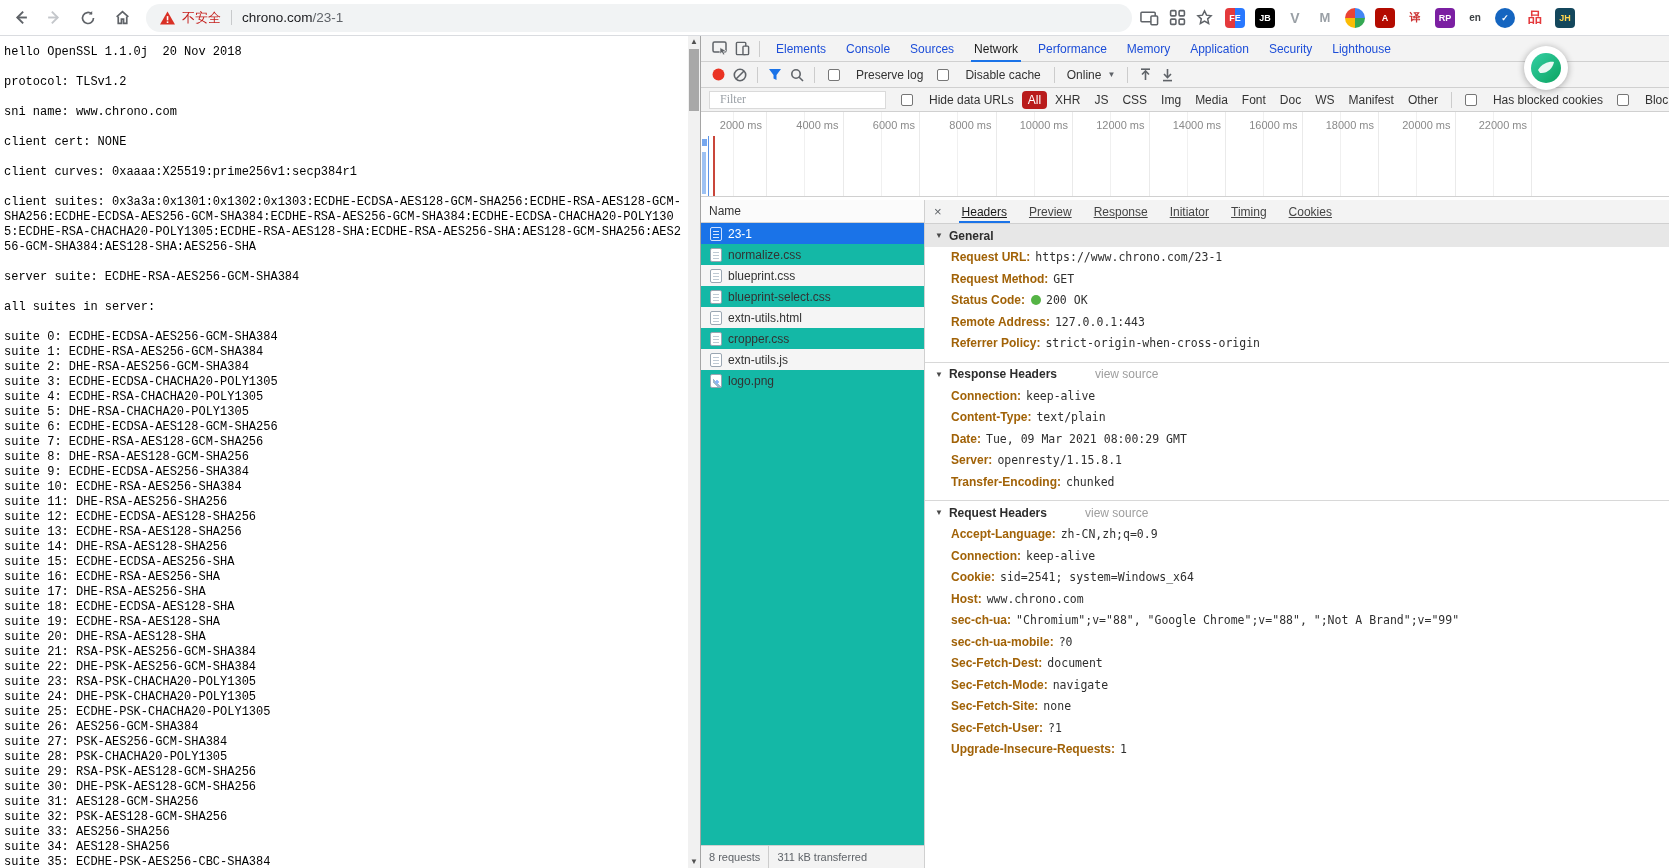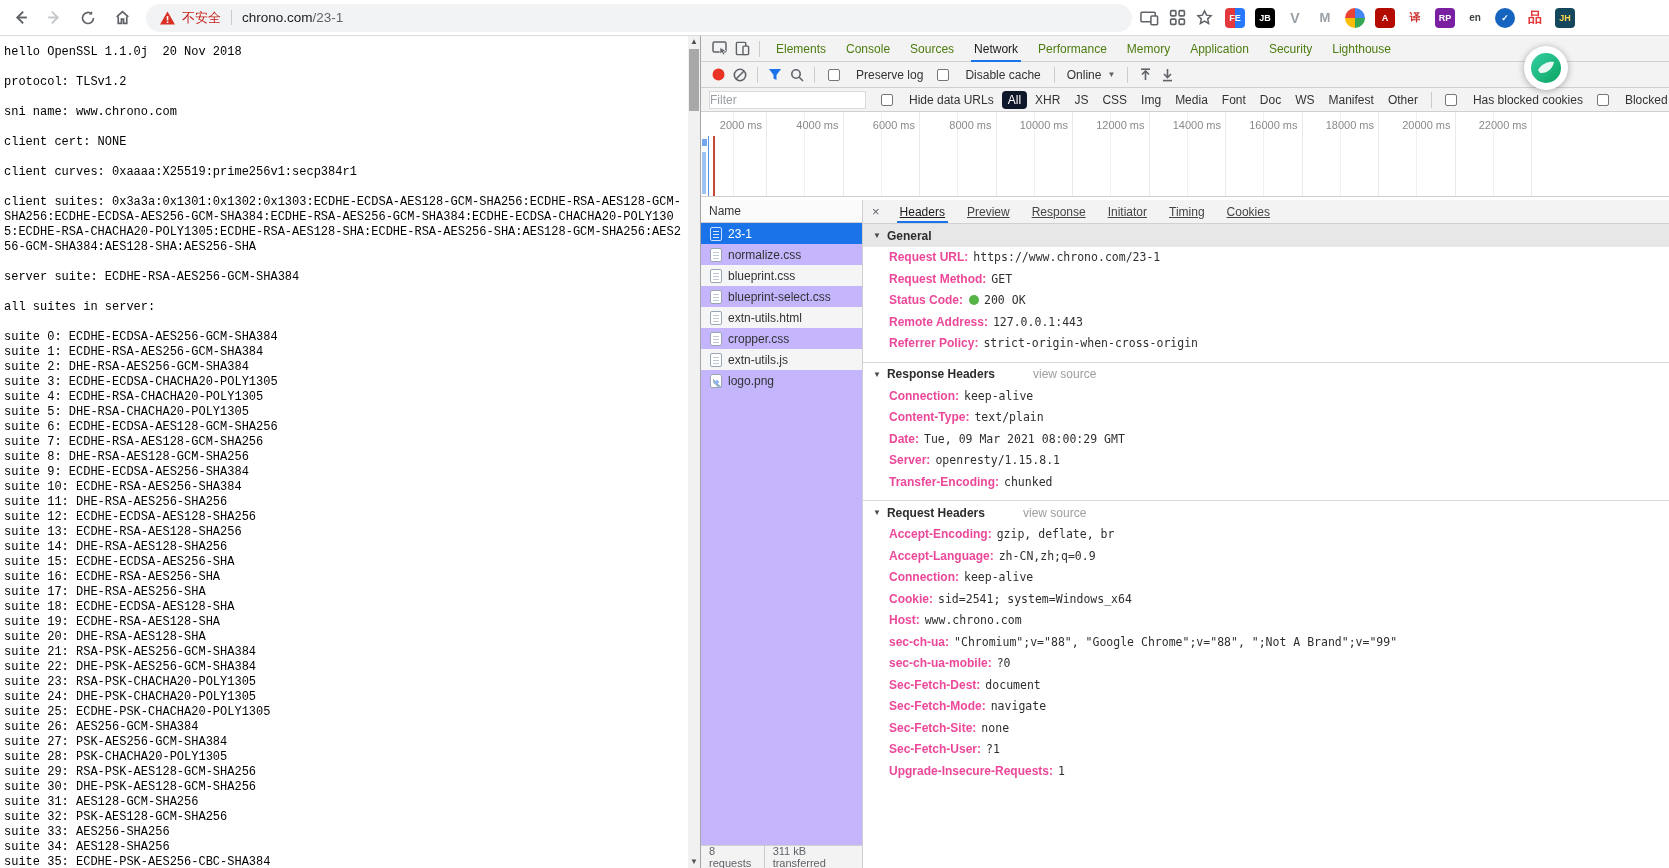--- a/index.html
+++ b/index.html
@@ -31,47 +31,47 @@
   .ps-thumb { position:absolute; left:1px; top:13px; width:10px; height:62px; background:#a8a8a8; }
 
   
   .devtools { position:absolute; left:700px; top:36px; width:969px; height:832px; background:#fff;
     border-left:1px solid #a5a5a5; }
   .dt-row { display:flex; align-items:center; background:#f3f3f3; border-bottom:1px solid #d0d0d0; color:#333; }
   .dt-tabsrow { height:26px; }
   .dt-actrow { height:26px; }
   .dt-filterrow { height:24px; overflow:hidden; white-space:nowrap; }
   .vsep { width:1px; height:16px; background:#ccc; margin:0 6px; flex:0 0 auto; }
-  .dt-tab { padding:0 10px; height:100%; display:flex; align-items:center; position:relative; color:#4d7c0f; }
+  .dt-tab { padding:0 10px; height:100%; display:flex; align-items:center; position:relative; color:#1d4ed8; }
   .dt-tab.active { color:#1a1a1a; }
   .dt-tab.active:after { content:""; position:absolute; left:7px; right:7px; bottom:-1px; height:2px; background:#1a73e8; }
   .icbtn { width:22px; height:20px; display:flex; align-items:center; justify-content:center; flex:0 0 auto; }
   .cbg { display:flex; align-items:center; gap:16px; margin:0 7px; white-space:nowrap; flex:0 0 auto; }
   .cb { width:12px; height:12px; border:1px solid #767676; border-radius:2px; background:#fff; flex:0 0 auto; }
   .online { display:flex; align-items:center; gap:6px; margin:0 6px; }
   .caret { font-size:8px; color:#5f6368; }
-  .filter-input { width:196px; height:18px; border:1px solid #dadada; margin:0 8px; padding:1px 0;
-    font-size:12px; font-family:Liberation Sans, sans-serif; color:#333; outline:none; }
+  .filter-input { width:196px; height:18px; border:1px solid #dadada; margin:0 8px; padding:1px 10px;
+    font-size:12px; font-family:Liberation Serif, serif; color:#333; outline:none; }
   .filter-input::placeholder { color:#9aa0a6; }
   .ftype { padding:2px 6px; margin:0 1px; color:#333; border-radius:4px; flex:0 0 auto; }
-  .ftype.active { background:#0f172a; color:#fff; }
+  .ftype.active { background:#b91c1c; color:#fff; }
 
   .overview { position:relative; height:85px; border-bottom:1px solid #d0d0d0; background:#fff; overflow:hidden; }
   .ov-cells { display:flex; height:100%; }
   .ov-cell { position:relative; flex:0 0 76.5px; border-right:1px solid #eaeaea;
     background-image:linear-gradient(#f0f0f0,#f0f0f0); background-size:1px 100%; background-repeat:no-repeat; background-position:50% 0; }
   .ov-cell:first-child { flex-basis:66px; }
   .ov-cell span { position:absolute; right:4px; top:7px; font-size:11px; color:#8a8a8a;text-align:center; }
   .ov-red { position:absolute; left:12px; top:24px; bottom:0; width:2px; background:#c9463a; }
   .ov-blue { position:absolute; left:7px; top:24px; bottom:0; width:1px; background:#5c93e5; }
   .ov-bar1 { position:absolute; left:1px; top:27px; width:5px; height:7px; background:#76a7ee; }
   .ov-bar2 { position:absolute; left:1px; top:40px; width:4px; height:42px; background:#9ec2f3; }
 
   .dt-main { position:absolute; left:0; top:164px; bottom:0; width:100%; display:flex; }
-  .req-panel { width:162px; border-right:1px solid #d0d0d0; position:relative; background:#c4b5fd; }
+  .req-panel { width:224px; border-right:1px solid #d0d0d0; position:relative; background:#14b8a6; }
   .req-header { height:23px; line-height:22px; padding-left:8px; border-bottom:1px solid #d0d0d0; color:#333; background:#fbfbfb; }
   .req-row { height:21px; display:flex; align-items:center; gap:6px; padding-left:9px; color:#333; overflow:hidden; white-space:nowrap; }
   .req-rows .req-row:nth-child(odd) { background:#f5f5f5; }
   .req-rows .req-row.selected { background:#1a73e8; color:#fff; }
   .ficon { width:12px; height:14px; border:1px solid #9aa6b2; border-radius:2px; background-color:#fff; flex:0 0 auto;
     background-image:repeating-linear-gradient(to bottom,#bfcad4 0 1px,transparent 1px 3px);
     background-size:6px 9px; background-position:2px 3px; background-repeat:no-repeat; }
   .selected .ficon { border-color:#cfe0ff; background-color:transparent;
     background-image:repeating-linear-gradient(to bottom,#d8e6ff 0 1px,transparent 1px 3px); }
   .ficon.img { background-image:radial-gradient(circle at 4px 4px,#8ab4f8 0 1.5px,transparent 2px),
@@ -88,21 +88,21 @@
   .d-tab.active { color:#1a1a1a; }
   .d-tab.active:after { content:""; position:absolute; left:8px; right:8px; bottom:0; height:2px; background:#1a73e8; }
   .detail-body { position:absolute; left:0; right:0; top:24px; bottom:0; overflow:hidden; }
   .sec { padding-bottom:7px; }
   .sec + .sec { border-top:1px solid #d8d8d8; }
   .sec-h { height:23px; display:flex; align-items:center; padding-left:10px; font-weight:bold; color:#2d2d2d; }
   .sec.first .sec-h { background:#e7e7e7; }
   .tri { font-size:8px; color:#4a4a4a; margin-right:6px; font-weight:normal; }
   .vs { margin-left:38px; font-weight:normal; color:#9e9e9e; }
   .kv { padding:3px 8px 3px 26px; line-height:15.5px; }
-  .kv .k { font-weight:bold; color:#ec4899; margin-right:5px; }
+  .kv .k { font-weight:bold; color:#a16207; margin-right:5px; }
   .kv .v { font-family:"DejaVu Sans Mono", monospace; font-size:11.5px; color:#2f2f2f;
     white-space:pre-wrap; word-break:break-all; }
   .kv.nowrap { white-space:nowrap; overflow:hidden; }
   .kv.nowrap .v { white-space:pre; }
   .dot { display:inline-block; width:10px; height:10px; border-radius:50%; background:#55b445;
     margin:0 5px -1px 1px; }
 
   .float-btn { position:absolute; left:1524px; top:46px; width:44px; height:44px; border-radius:50%;
     background:#fff; box-shadow:0 1px 7px rgba(0,0,0,.32); display:flex; align-items:center; justify-content:center; }
 </style>
@@ -484,21 +484,20 @@
               <div class="kv"><span class="k">Date:</span><span class="v">Tue, 09 Mar 2021 08:00:29 GMT</span></div>
               <div class="kv"><span class="k">Server:</span><span class="v">openresty/1.15.8.1</span></div>
               <div class="kv"><span class="k">Transfer-Encoding:</span><span class="v">chunked</span></div>
             </div>
             <div class="sec">
               <div class="sec-h">
                 <span class="tri">▼</span>
                 <span>Request Headers</span>
                 <span class="vs">view source</span>
               </div>
-              <div class="kv"><span class="k">Accept-Encoding:</span><span class="v">gzip, deflate, br</span></div>
               <div class="kv"><span class="k">Accept-Language:</span><span class="v">zh-CN,zh;q=0.9</span></div>
               <div class="kv"><span class="k">Connection:</span><span class="v">keep-alive</span></div>
               <div class="kv"><span class="k">Cookie:</span><span class="v">sid=2541; system=Windows_x64</span></div>
               <div class="kv"><span class="k">Host:</span><span class="v">www.chrono.com</span></div>
               <div class="kv"><span class="k">sec-ch-ua:</span><span class="v">"Chromium";v="88", "Google Chrome";v="88", ";Not A Brand";v="99"</span></div>
               <div class="kv"><span class="k">sec-ch-ua-mobile:</span><span class="v">?0</span></div>
               <div class="kv"><span class="k">Sec-Fetch-Dest:</span><span class="v">document</span></div>
               <div class="kv"><span class="k">Sec-Fetch-Mode:</span><span class="v">navigate</span></div>
               <div class="kv"><span class="k">Sec-Fetch-Site:</span><span class="v">none</span></div>
               <div class="kv"><span class="k">Sec-Fetch-User:</span><span class="v">?1</span></div>

